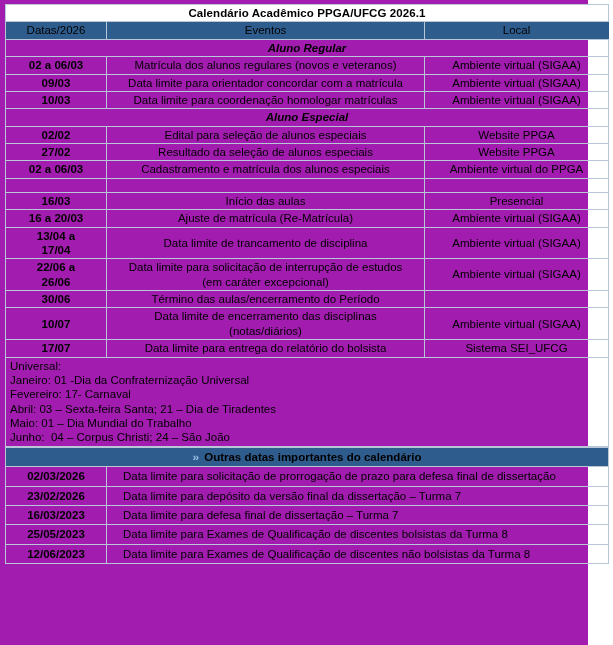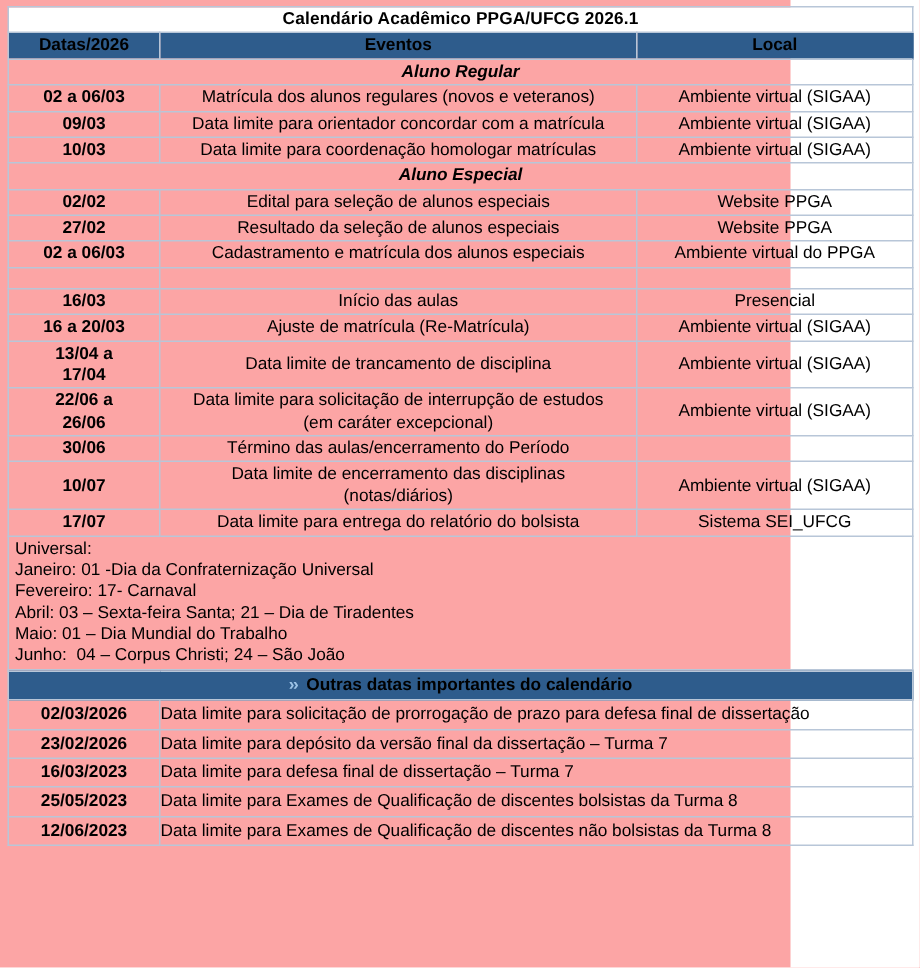--- a/index.html
+++ b/index.html
@@ -7,25 +7,25 @@
     padding: 0;
     background: #ffffff;
   }
   body {
     width: 613px;
     height: 645px;
     font-family: "Liberation Sans", sans-serif;
     overflow: hidden;
   }
   #calendar-root {
-    width: 527px;
+    width: 588px;
     height: 645px;
     box-sizing: border-box;
     padding: 4px 5px 4px 5px;
-    background: #fca5a5;
+    background: #a21caf;
   }
   table.cal {
     border-collapse: collapse;
     width: 603px;
     table-layout: fixed;
   }
   table.cal td {
     border: 1px solid #b8c6d8;
     padding: 1px 4px;
     font-size: 11.5px;
@@ -49,21 +49,21 @@
     font-weight: bold;
     color: #1a1a1a;
     padding: 4px 0 5px 0;
     background: #ffffff;
     letter-spacing: .1px;
   }
   
   .hdr td {
     background: #2e5c8c;
     color: #ffffff;
-    font-weight: bold;
+    font-weight: normal;
     text-align: center;
     font-size: 12px;
     padding: 3px 0 4px 0;
     border: 1px solid #2e5c8c;
     border-right-color: #6f93b8;
   }
   .hdr td:last-child { border-right-color: #2e5c8c; }
 
   
   .section td {
@@ -111,21 +111,21 @@
   table.cal2 {
     border-collapse: collapse;
     width: 603px;
     table-layout: fixed;
     margin-top: 0px;
   }
   table.cal2 td {
     border: 1px solid #b8c6d8;
     font-size: 11.5px;
     color: #000;
-    padding: 2px 0;
+    padding: 2px 16px;
     line-height: 1.25;
   }
   col.b-date  { width: 101px; }
   col.b-event { width: 502px; }
   .banner td {
     background: #2e5c8c;
     color: #ffffff;
     font-weight: bold;
     text-align: center;
     font-size: 12px;

